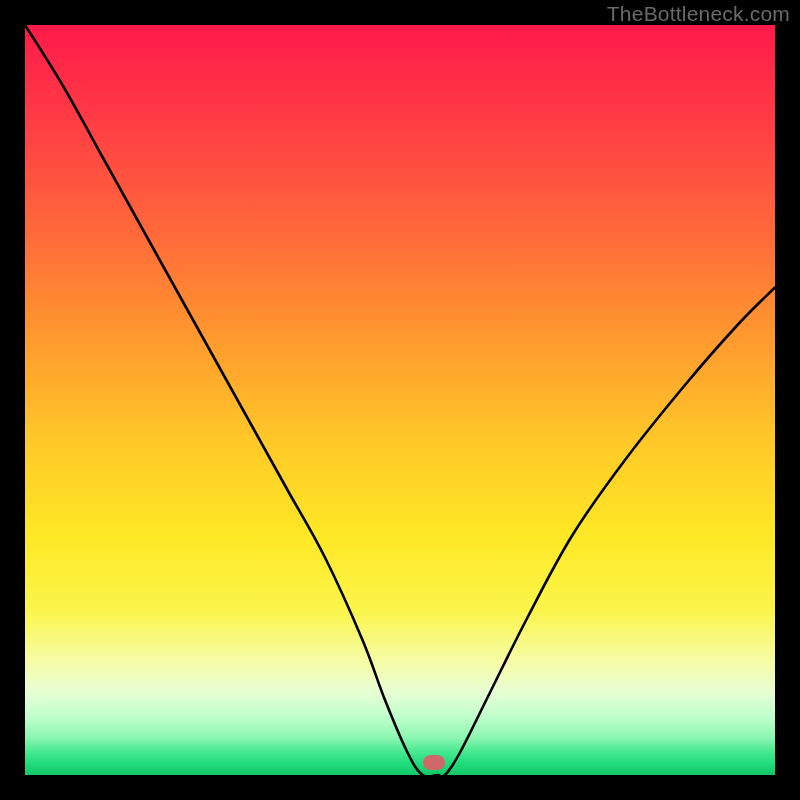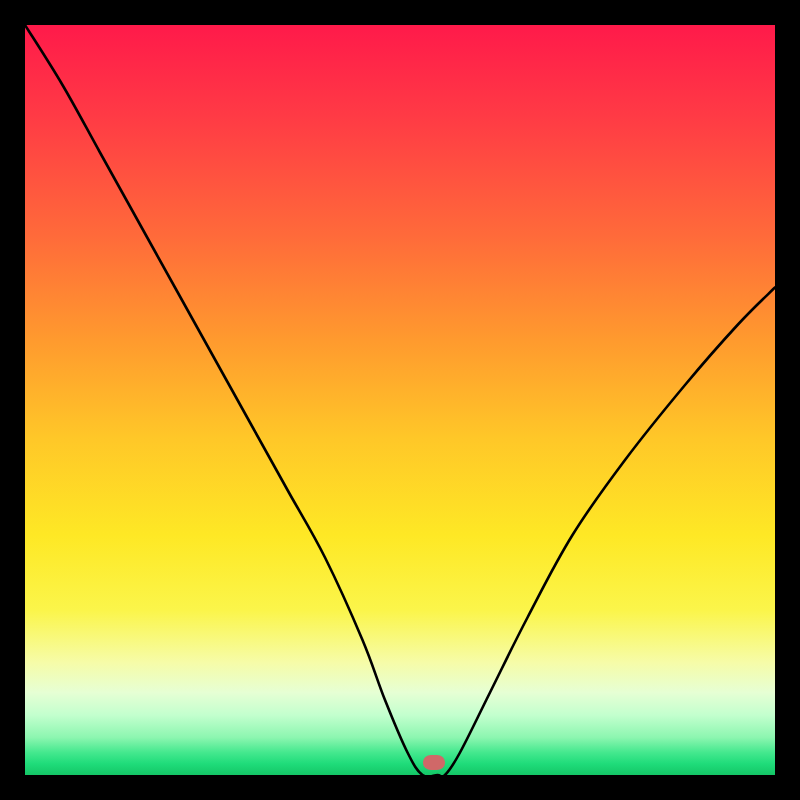--- a/index.html
+++ b/index.html
@@ -68,20 +68,21 @@
     width: 22px;
     height: 15px;
     border-radius: 8px / 7px;
     z-index: 3;
   }
 </style>
 </head>
 <body>
 
 <div class="frame">
+  <div class="watermark">TheBottleneck.com</div>
   <div class="plot">
     <div class="gradient"></div>
     <svg class="curve" viewBox="0 0 750 750" preserveAspectRatio="none">
       <path id="curve-path" fill="none" stroke="#000" stroke-width="2.6" stroke-linejoin="round" stroke-linecap="round" d="M 0.00 0.00 C 6.75 10.80, 24.00 37.05, 37.50 60.00 C 51.00 82.95, 61.50 103.20, 75.00 127.50 C 88.50 151.80, 99.00 170.70, 112.50 195.00 C 126.00 219.30, 136.50 238.20, 150.00 262.50 C 163.50 286.80, 174.00 305.70, 187.50 330.00 C 201.00 354.30, 211.50 373.20, 225.00 397.50 C 238.50 421.80, 249.00 440.70, 262.50 465.00 C 276.00 489.30, 286.50 505.50, 300.00 532.50 C 313.50 559.50, 326.70 589.35, 337.50 615.00 C 348.30 640.65, 351.90 654.75, 360.00 675.00 C 368.10 695.25, 375.75 714.00, 382.50 727.50 C 389.25 741.00, 392.10 745.95, 397.50 750.00 C 402.90 754.05, 408.45 750.00, 412.50 750.00 C 416.55 750.00, 415.95 754.05, 420.00 750.00 C 424.05 745.95, 426.90 742.35, 435.00 727.50 C 443.10 712.65, 452.85 691.80, 465.00 667.50 C 477.15 643.20, 487.65 620.85, 502.50 592.50 C 517.35 564.15, 529.95 538.35, 547.50 510.00 C 565.05 481.65, 579.75 462.00, 600.00 435.00 C 620.25 408.00, 639.75 384.30, 660.00 360.00 C 680.25 335.70, 696.30 317.55, 712.50 300.00 C 728.70 282.45, 743.25 269.25, 750.00 262.50"></path>
     </svg>
     <div class="marker" id="marker" style="background: rgb(208, 104, 104); left: calc(54.5% - 11px); top: calc(98.2% - 7px);"></div>
   </div>
 </div>
 
 </body></html>

